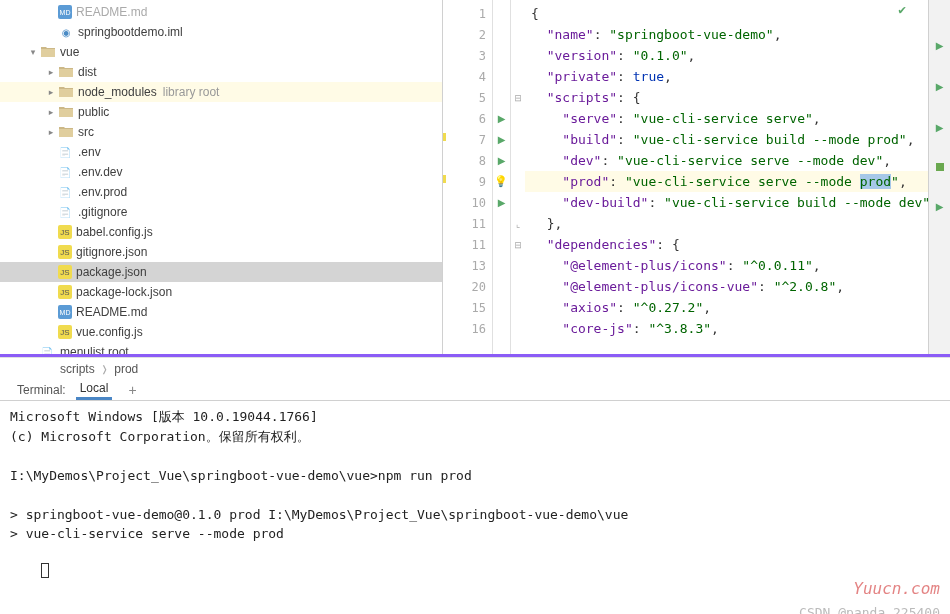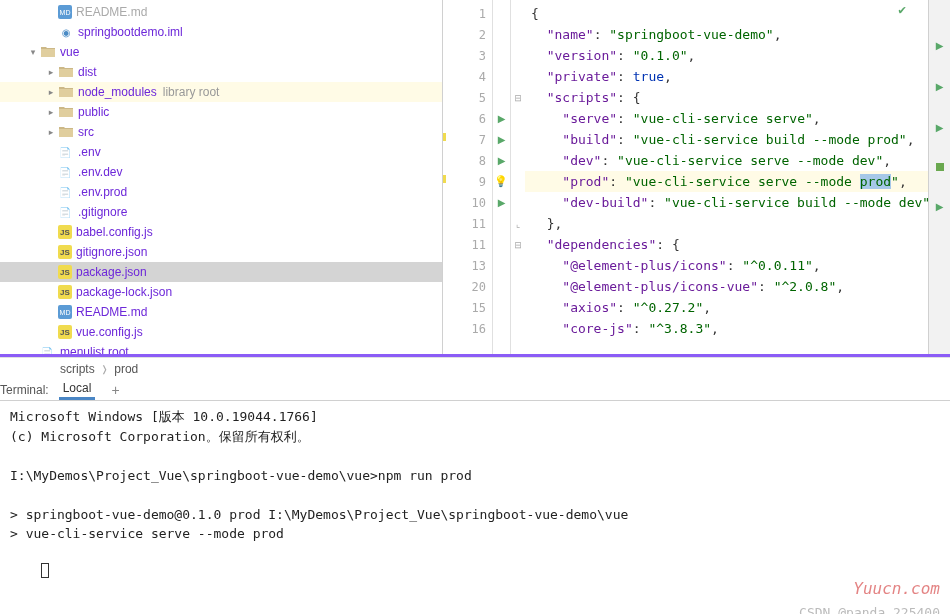--- a/index.html
+++ b/index.html
@@ -7,24 +7,24 @@
 .main-split { display: flex; flex: 1; min-height: 0; border-bottom: 3px solid #8b5cf6; }
 .sidebar { width: 443px; background: #fff; border-right: 1px solid #d0d0d0; overflow-y: auto; padding-top: 2px; }
 .tree-row { display: flex; align-items: center; height: 20px; padding-left: 8px; white-space: nowrap; }
 .tree-row.selected { background: #d4d4d4; }
 .tree-row.lib { background: #fffbe6; }
 .indent { display: inline-block; }
 .arrow { width: 14px; display: inline-flex; justify-content: center; color: #888; font-size: 9px; cursor: pointer; }
 .arrow.empty { visibility: hidden; }
 .ico { width: 16px; height: 16px; display: inline-flex; align-items: center; justify-content: center; margin-right: 4px; font-size: 10px; }
 .ico-file { color: #8a8a8a; }
-.ico-js { background: #f0db4f; color: #555; font-weight: bold; font-size: 8px; width: 14px; height: 14px; border-radius: 2px; }
+.ico-js { background: #f0db4f; color: #555; font-weight: normal; font-size: 8px; width: 14px; height: 14px; border-radius: 2px; }
 .ico-md { background: #5b9bd5; color: #fff; font-size: 7px; width: 14px; height: 14px; border-radius: 2px; }
 .ico-iml { color: #4a8bc5; }
-.tree-label { color: #6d28d9; }
+.tree-label { color: #404040; }
 .lib-note { color: #999; margin-left: 6px; }
 
 .editor-pane { flex: 1; display: flex; min-width: 0; position: relative; }
 .gutter { width: 50px; background: #fff; border-right: 1px solid #e0e0e0; text-align: right; font-family: "Consolas", monospace; font-size: 12px; color: #aaa; padding-top: 3px; }
 .gutter-line { height: 21px; display: flex; align-items: center; justify-content: flex-end; padding-right: 6px; }
 .run-gutter { width: 18px; border-right: 1px solid #e0e0e0; padding-top: 3px; }
 .run-gutter-line { height: 21px; display: flex; align-items: center; justify-content: center; }
 .run-tri { color: #59a869; font-size: 10px; }
 .bulb { color: #f0a000; font-size: 11px; }
 .fold-gutter { width: 14px; padding-top: 3px; }
@@ -41,21 +41,21 @@
 .tok-sel { background: #a6c8e8; }
 .check { position: absolute; top: 2px; right: 22px; color: #59a869; font-size: 13px; }
 .right-sidebar { width: 22px; border-left: 1px solid #d0d0d0; background: #f2f2f2; display: flex; flex-direction: column; align-items: center; padding-top: 40px; gap: 30px; }
 .right-sidebar .ri { color: #59a869; font-size: 10px; }
 .right-sidebar .sq { width: 8px; height: 8px; background: #6aa84f; }
 
 .breadcrumb { height: 22px; border-top: 1px solid #e0e0e0; display: flex; align-items: center; padding-left: 60px; font-size: 12px; color: #555; gap: 6px; }
 .bc-sep { color: #aaa; font-size: 9px; }
 
 .terminal-panel { height: 235px; display: flex; flex-direction: column; background: #fff; }
-.term-tabs { height: 24px; border-bottom: 1px solid #d0d0d0; display: flex; align-items: center; padding-left: 0; gap: 10px; }
+.term-tabs { height: 24px; border-bottom: 1px solid #d0d0d0; display: flex; align-items: center; padding-left: 17px; gap: 10px; }
 .term-title { color: #555; }
 .term-tab { border-bottom: 3px solid #4a86c5; padding: 2px 4px; color: #333; }
 .term-plus { color: #888; cursor: pointer; font-size: 14px; padding: 0 6px; }
 .term-body { flex: 1; font-family: "Consolas", monospace; font-size: 13px; color: #222; padding: 6px 10px; white-space: pre; line-height: 1.5; position: relative; }
 .cursor-box { display: inline-block; width: 8px; height: 15px; border: 1px solid #333; }
 .watermark1 { position: absolute; right: 10px; bottom: 28px; color: #d66; font-size: 16px; font-style: italic; opacity: 0.8; }
 .watermark2 { position: absolute; right: 10px; bottom: 6px; color: #bbb; font-size: 13px; }
 svg.folder-svg { width: 14px; height: 12px; }
 </style>
 </head>

